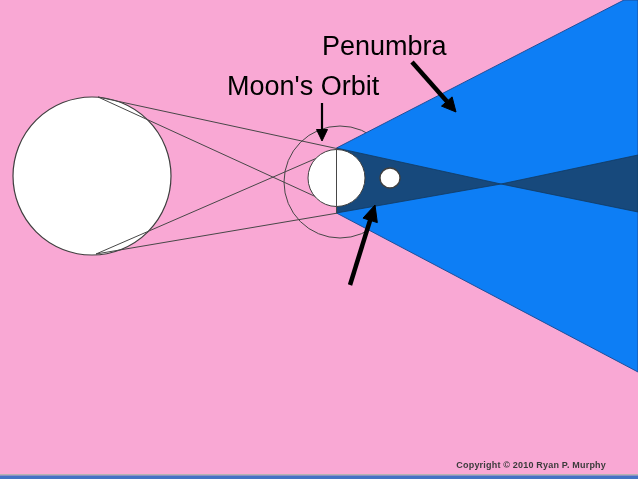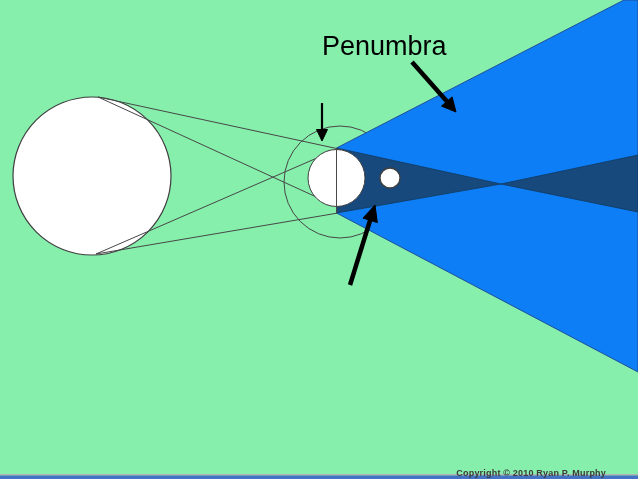--- a/index.html
+++ b/index.html
@@ -5,21 +5,21 @@
   html, body {
     margin: 0; padding: 0;
     width: 638px; height: 479px;
     background: #ffffff;
     overflow: hidden;
     font-family: "Liberation Sans", sans-serif;
   }
   #stage {
     position: relative;
     width: 638px; height: 479px;
-    background: #86efac;
+    background: #f9a8d4;
   }
   #diagram-svg {
     position: absolute; left: 0; top: 0;
     width: 638px; height: 479px;
     display: block;
   }
   .label {
     position: absolute;
     color: #000000;
     font-size: 27px;
@@ -30,21 +30,20 @@
   #moons-orbit-label{ left: 227px; top: 72px;  }
   #umbra-label      { left: 267px; top: 278px; }
   #copyright-text {
     position: absolute;
     right: 32px; top: 460px;
     font-size: 9px;
     font-weight: bold;
     color: #3b3b3b;
     letter-spacing: 0.2px;
     white-space: nowrap;
-    margin-top: 8px;
   }
 </style>
 </head>
 <body>
 
 <div id="stage">
 
   <svg id="diagram-svg" viewBox="0 0 638 479" xmlns="http://www.w3.org/2000/svg">
 
     <circle cx="92" cy="176" r="79" fill="#ffffff" stroke-width="1.2" stroke="#3f3f3f"></circle>
@@ -82,17 +81,18 @@
       <line x1="350" y1="285" x2="370.5" y2="219" stroke-width="4.5"></line>
       <polygon points="375,205 377.3,222.6 363,218.1" stroke-width="1"></polygon>
     </g>
 
     <rect x="0" y="474" width="638" height="1.5" fill="#b3b3b3"></rect>
     <rect x="0" y="475.5" width="638" height="3.5" fill="#4472c4"></rect>
   </svg>
 
   <div class="label" id="penumbra-label">Penumbra</div>
 
+  <div class="label" id="moons-orbit-label">Moon's Orbit</div>
 
 
   <div id="copyright-text">Copyright © 2010 Ryan P. Murphy</div>
 
 </div>
 
 </body></html>

